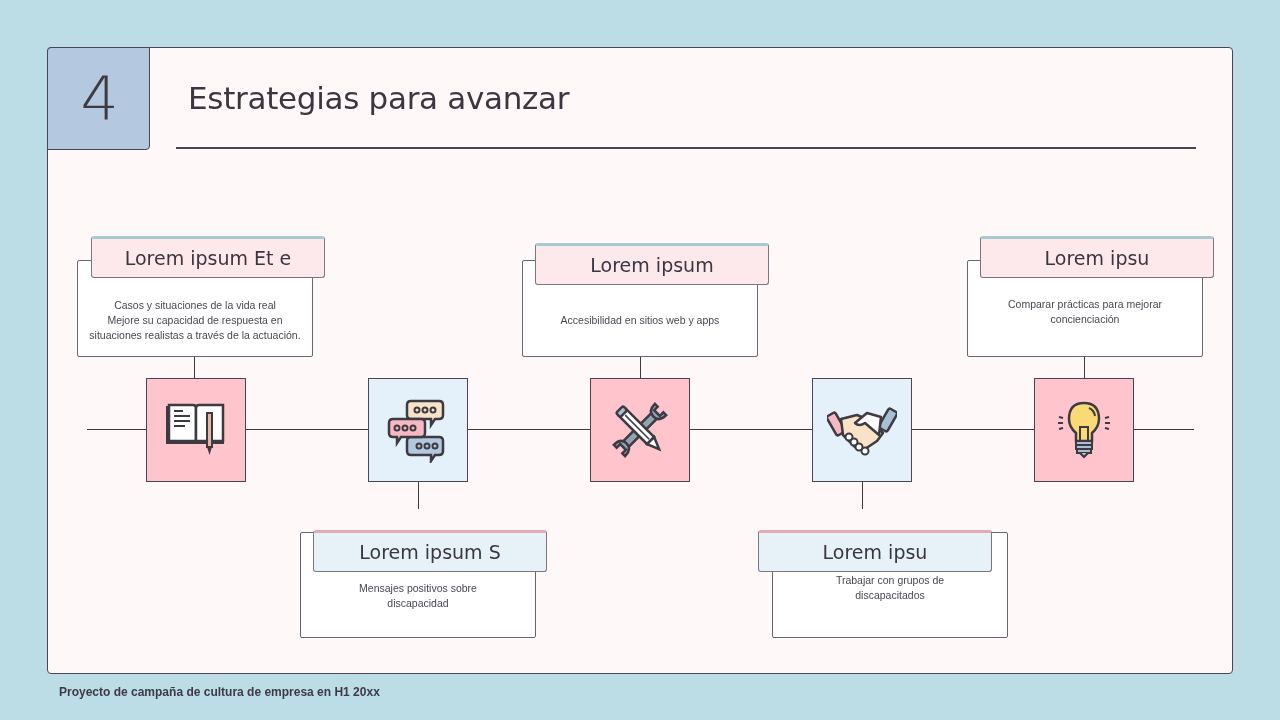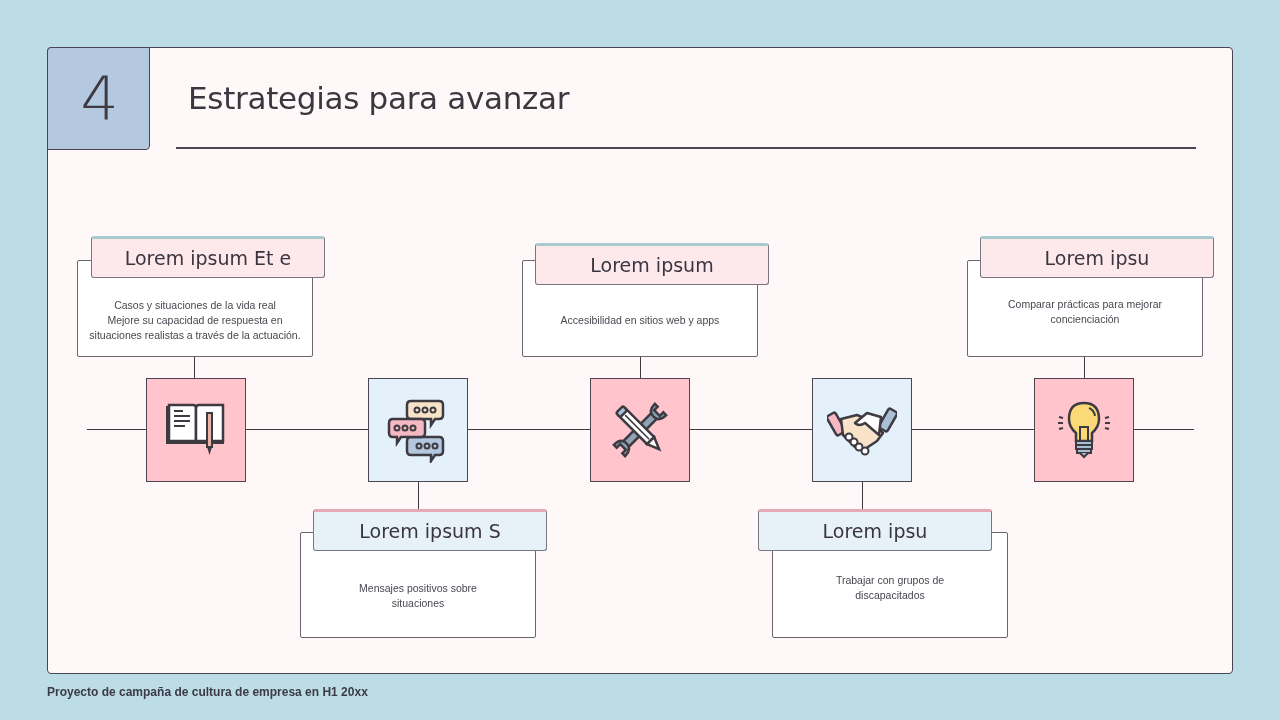--- a/index.html
+++ b/index.html
@@ -41,24 +41,24 @@
     position: absolute; left: 0; right: 0; text-align: center;
     font-family: "Liberation Sans", sans-serif; font-size: 10.5px; line-height: 15px; color: #4a4650;
     padding: 0 10px;
   }
   .tab {
     position: absolute; width: 234px; height: 42px; border: 1.2px solid #7a7580; border-radius: 3px;
     display: flex; align-items: center; justify-content: center;
     font-family: "DejaVu Sans", sans-serif; font-size: 19px; color: #3a3540;
   }
   .tab.top { background: #fde8ec; border-top: 3px solid #a9cbcf; }
-  .tab.bot { background: #e6f2f8; border-top: 3px solid #e6a9b6; }
+  .tab.bot { background: #e6f2f8; border-top: 3px solid #e6a9b6; margin-top: 21px; }
 
   .footer {
-    position: absolute; left: 47px; top: 685px; font-family: "Liberation Sans", sans-serif;
+    position: absolute; left: 59px; top: 685px; font-family: "Liberation Sans", sans-serif;
     font-size: 12px; font-weight: bold; color: #3d3a48;
   }
 </style>
 </head>
 <body>
 
 <div class="card"></div>
 <div class="num-box">
   <span>4</span>
 </div>
@@ -106,21 +106,21 @@
     <circle cx="50" cy="49" r="2.5" fill="none" stroke="#3d3a42" stroke-width="2"></circle>
     <path d="M8 22 H36 Q40 22 40 26 V36 Q40 40 36 40 H16 L12 46 V40 H8 Q4 40 4 36 V26 Q4 22 8 22 Z" fill="#f6b8c3" stroke="#3d3a42" stroke-width="2.5"></path>
     <circle cx="12" cy="31" r="2.5" fill="none" stroke="#3d3a42" stroke-width="2"></circle>
     <circle cx="20" cy="31" r="2.5" fill="none" stroke="#3d3a42" stroke-width="2"></circle>
     <circle cx="28" cy="31" r="2.5" fill="none" stroke="#3d3a42" stroke-width="2"></circle>
   </svg>
 </div>
 <div class="info-box bottom" style="left:300px;top:532px;">
   <div class="desc" style="top:48px;">
     <div>Mensajes positivos sobre</div>
-    <div>situaciones</div>
+    <div>discapacidad</div>
   </div>
 </div>
 <div class="tab bot" style="left:313px;top:509px;">Lorem ipsum S</div>
 
 <div class="info-box" style="left:522px;top:260px;">
   <div class="desc" style="top:52px;">
     <div>Accesibilidad en sitios web y apps</div>
   </div>
 </div>
 <div class="tab top" style="left:535px;top:236px;margin-top:7px;">Lorem ipsum</div>

